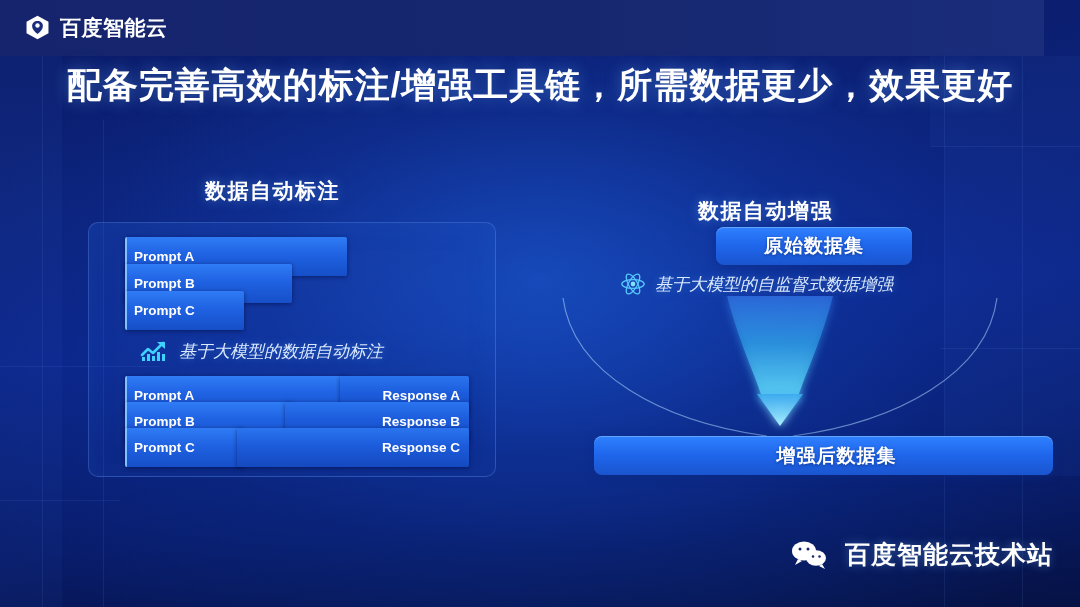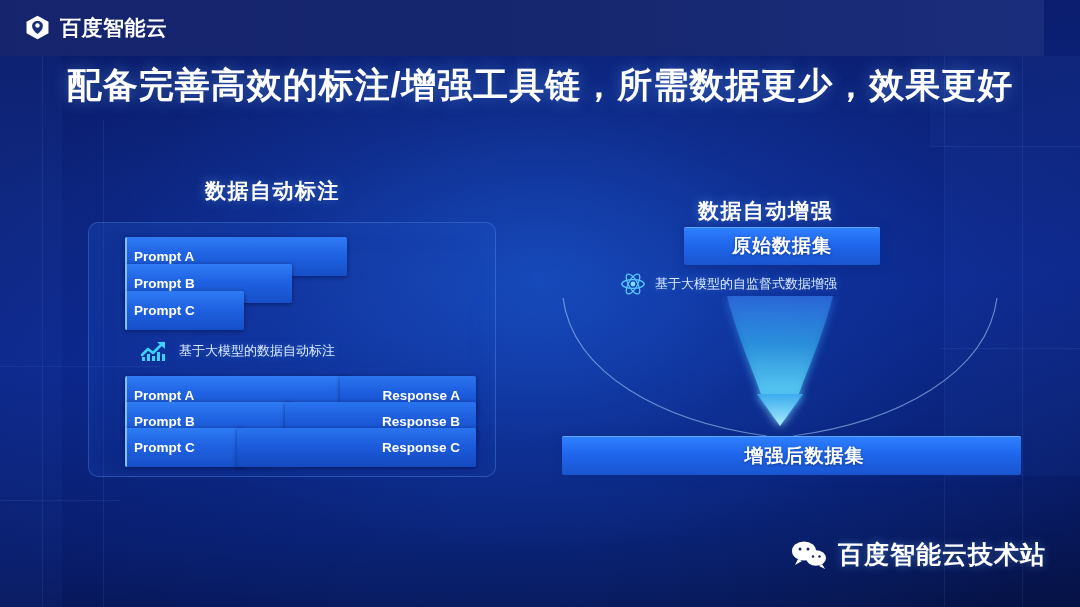--- a/index.html
+++ b/index.html
@@ -58,45 +58,47 @@
     font-size:13.5px;font-weight:bold;color:#ffffff;
     box-shadow:0 1px 4px rgba(0,10,60,.55);
   }
   .bar.prompt{
     background:linear-gradient(180deg,#2f7cf5 0%,#1f62e2 45%,#164fc8 100%);
     border-left:2px solid #7fc0ff;
     padding-left:7px;justify-content:flex-start;
   }
   .bar.resp{
     background:linear-gradient(180deg,#2a74ef 0%,#1c5cdc 45%,#1549bf 100%);
-    padding-right:16px;justify-content:flex-end;
+    padding-right:9px;justify-content:flex-end;
   }
   
   .caption{
     position:absolute;display:flex;align-items:center;gap:9px;
-    color:#dceaff;font-size:13px;white-space:nowrap;
+    color:#dceaff;font-size:17px;white-space:nowrap;
     text-shadow:0 0 9px rgba(90,170,255,.45);
+    font-style:italic;
   }
   
   .cta{
     position:absolute;display:flex;align-items:center;justify-content:center;
-    color:#ffffff;font-weight:bold;border-radius:2px;
+    color:#ffffff;font-weight:bold;border-radius:8px;
     background:linear-gradient(180deg,#2f81ff 0%,#1f66ec 48%,#1a55cf 100%);
     box-shadow:0 2px 10px rgba(10,40,130,.6), inset 0 1px 0 rgba(160,210,255,.45);
     text-shadow:0 1px 3px rgba(0,20,80,.5);
+    margin-left:32px;
   }
   #btn-source{left:684px;top:227px;width:196px;height:38px;font-size:19px;letter-spacing:1px;}
   #btn-result{left:562px;top:436px;width:433px;height:39px;font-size:19px;letter-spacing:1px;padding-left:26px;}
   #caption-right{left:620px;top:271px;}
   #caption-left{left:140px;top:339px;}
   
   #funnel{position:absolute;left:545px;top:296px;width:470px;height:150px;}
   
   #watermark{
-    position:absolute;left:790px;top:538px;display:flex;align-items:center;gap:10px;
+    position:absolute;left:790px;top:538px;display:flex;align-items:center;gap:17px;
   }
   #watermark .wtext{
     color:#ffffff;font-size:25px;font-weight:bold;letter-spacing:1px;
     text-shadow:0 0 10px rgba(120,190,255,.4);white-space:nowrap;
   }
 </style>
 </head>
 <body>
 
 <div id="slide">

